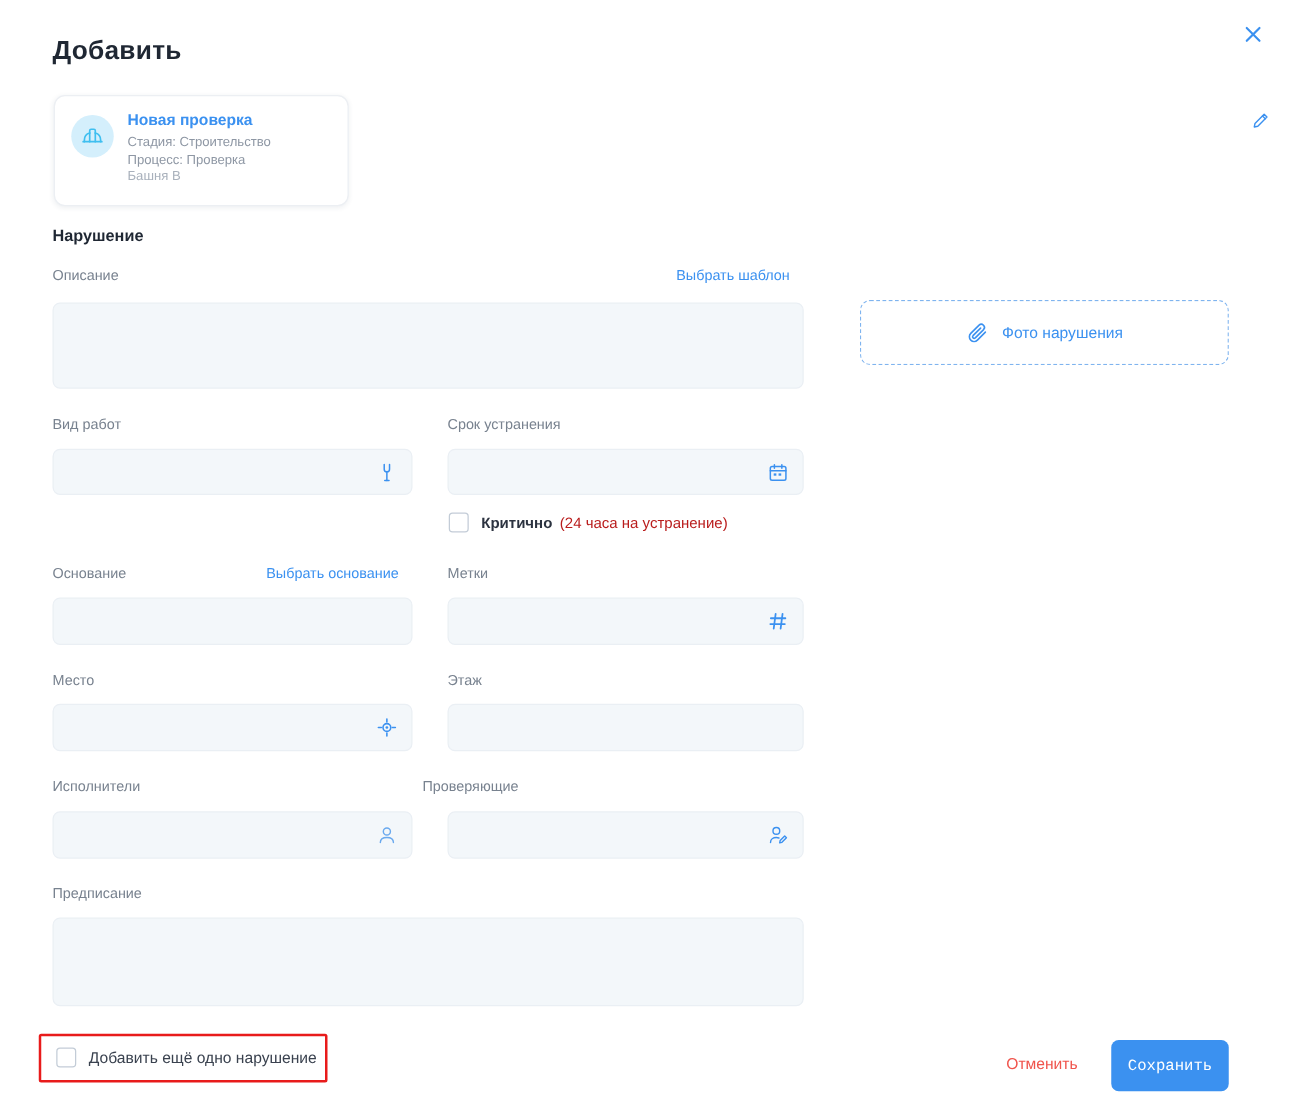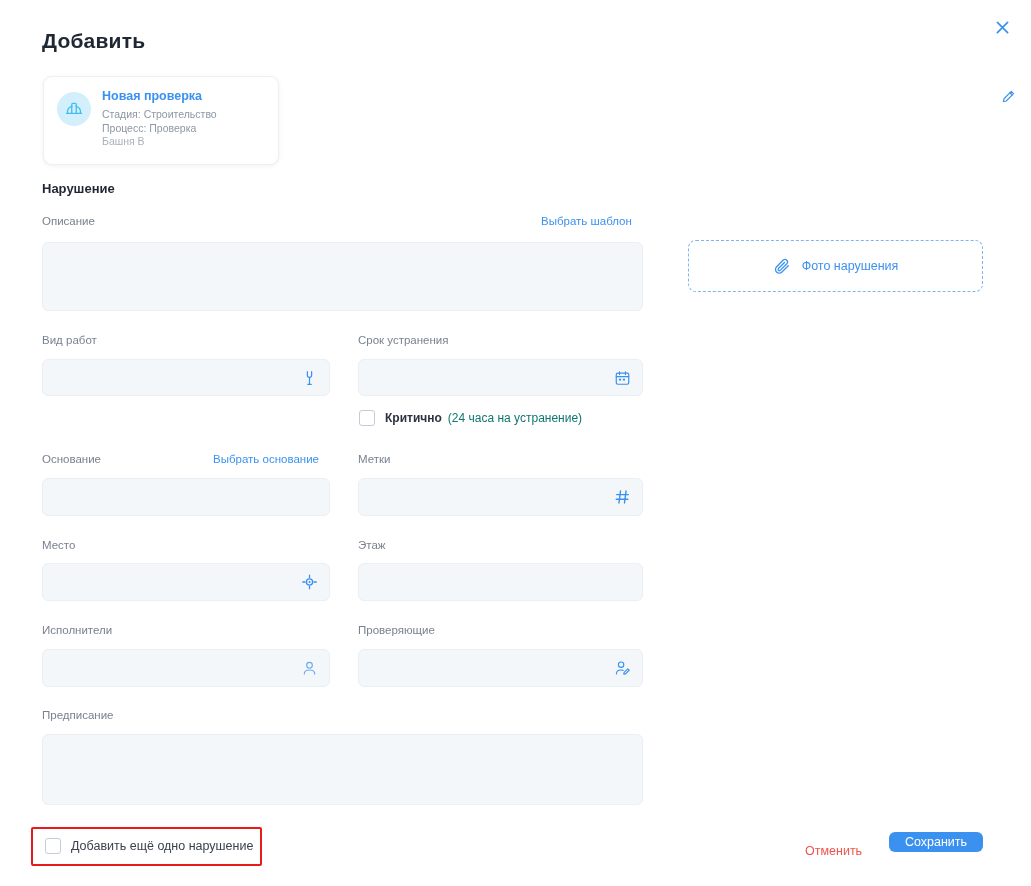--- a/index.html
+++ b/index.html
@@ -186,21 +186,21 @@
     min-width: 16px;
   }
   .chk-strong {
     font-size: 12px;
     font-weight: bold;
     color: #2c3340;
     margin-right: 6px;
   }
   .chk-note {
     font-size: 12px;
-    color: #0f766e;
+    color: #b91c1c;
   }
   .chk-plain {
     font-size: 12.5px;
     color: #3a424f;
   }
 
   
   .highlight-box {
     position: absolute;
     left: 31px; top: 827px;
@@ -218,28 +218,28 @@
     color: #f0544c;
     background: transparent;
     border: none;
     cursor: pointer;
     padding: 6px 4px;
     font-family: inherit;
   }
   .btn-save {
     position: absolute;
     left: 889px; top: 832px;
-    width: 94px; height: 20px;
+    width: 94px; height: 41px;
     background: #3b91f0;
     color: #ffffff;
     font-size: 12.5px;
     border: none;
     border-radius: 6px;
     cursor: pointer;
-    font-family: Liberation Sans, sans-serif;
+    font-family: Liberation Mono, monospace;
   }
 </style>
 </head>
 <body>
 
 <div class="dialog">
 
   <button class="close-btn" aria-label="close">
     <svg viewBox="0 0 20 20" fill="none" stroke="currentColor" stroke-width="2" stroke-linecap="round">
       <path d="M4 4 L16 16 M16 4 L4 16"></path>
@@ -358,21 +358,21 @@
   <div class="input-box" style="left:42px; top:649px; width:288px; height:38px;">
     <div class="input-value"></div>
     <span class="input-icon">
       <svg viewBox="0 0 24 24" fill="none" stroke="#6aa9ee" stroke-width="1.6" stroke-linecap="round" stroke-linejoin="round">
         <circle cx="12" cy="8" r="4"></circle>
         <path d="M4.6 20.4c0-3.6 3.3-5.6 7.4-5.6s7.4 2 7.4 5.6"></path>
       </svg>
     </span>
   </div>
 
-  <div class="field-label" style="left:358px; top:623px;">Проверяющие</div>
+  <div class="field-label" style="left:338px; top:623px;">Проверяющие</div>
   <div class="input-box" style="left:358px; top:649px; width:285px; height:38px;">
     <span class="input-icon">
       <svg viewBox="0 0 24 24" fill="none" stroke="#3b91f0" stroke-width="1.6" stroke-linecap="round" stroke-linejoin="round">
         <circle cx="10" cy="7.4" r="3.8"></circle>
         <path d="M3.4 20.4c0-3.5 3-5.5 6.6-5.5 1 0 2 .15 2.9.45"></path>
         <path d="M19.4 13.2l2 2-5.1 5.1-2.5.5.5-2.5z"></path>
       </svg>
     </span>
   </div>
 

